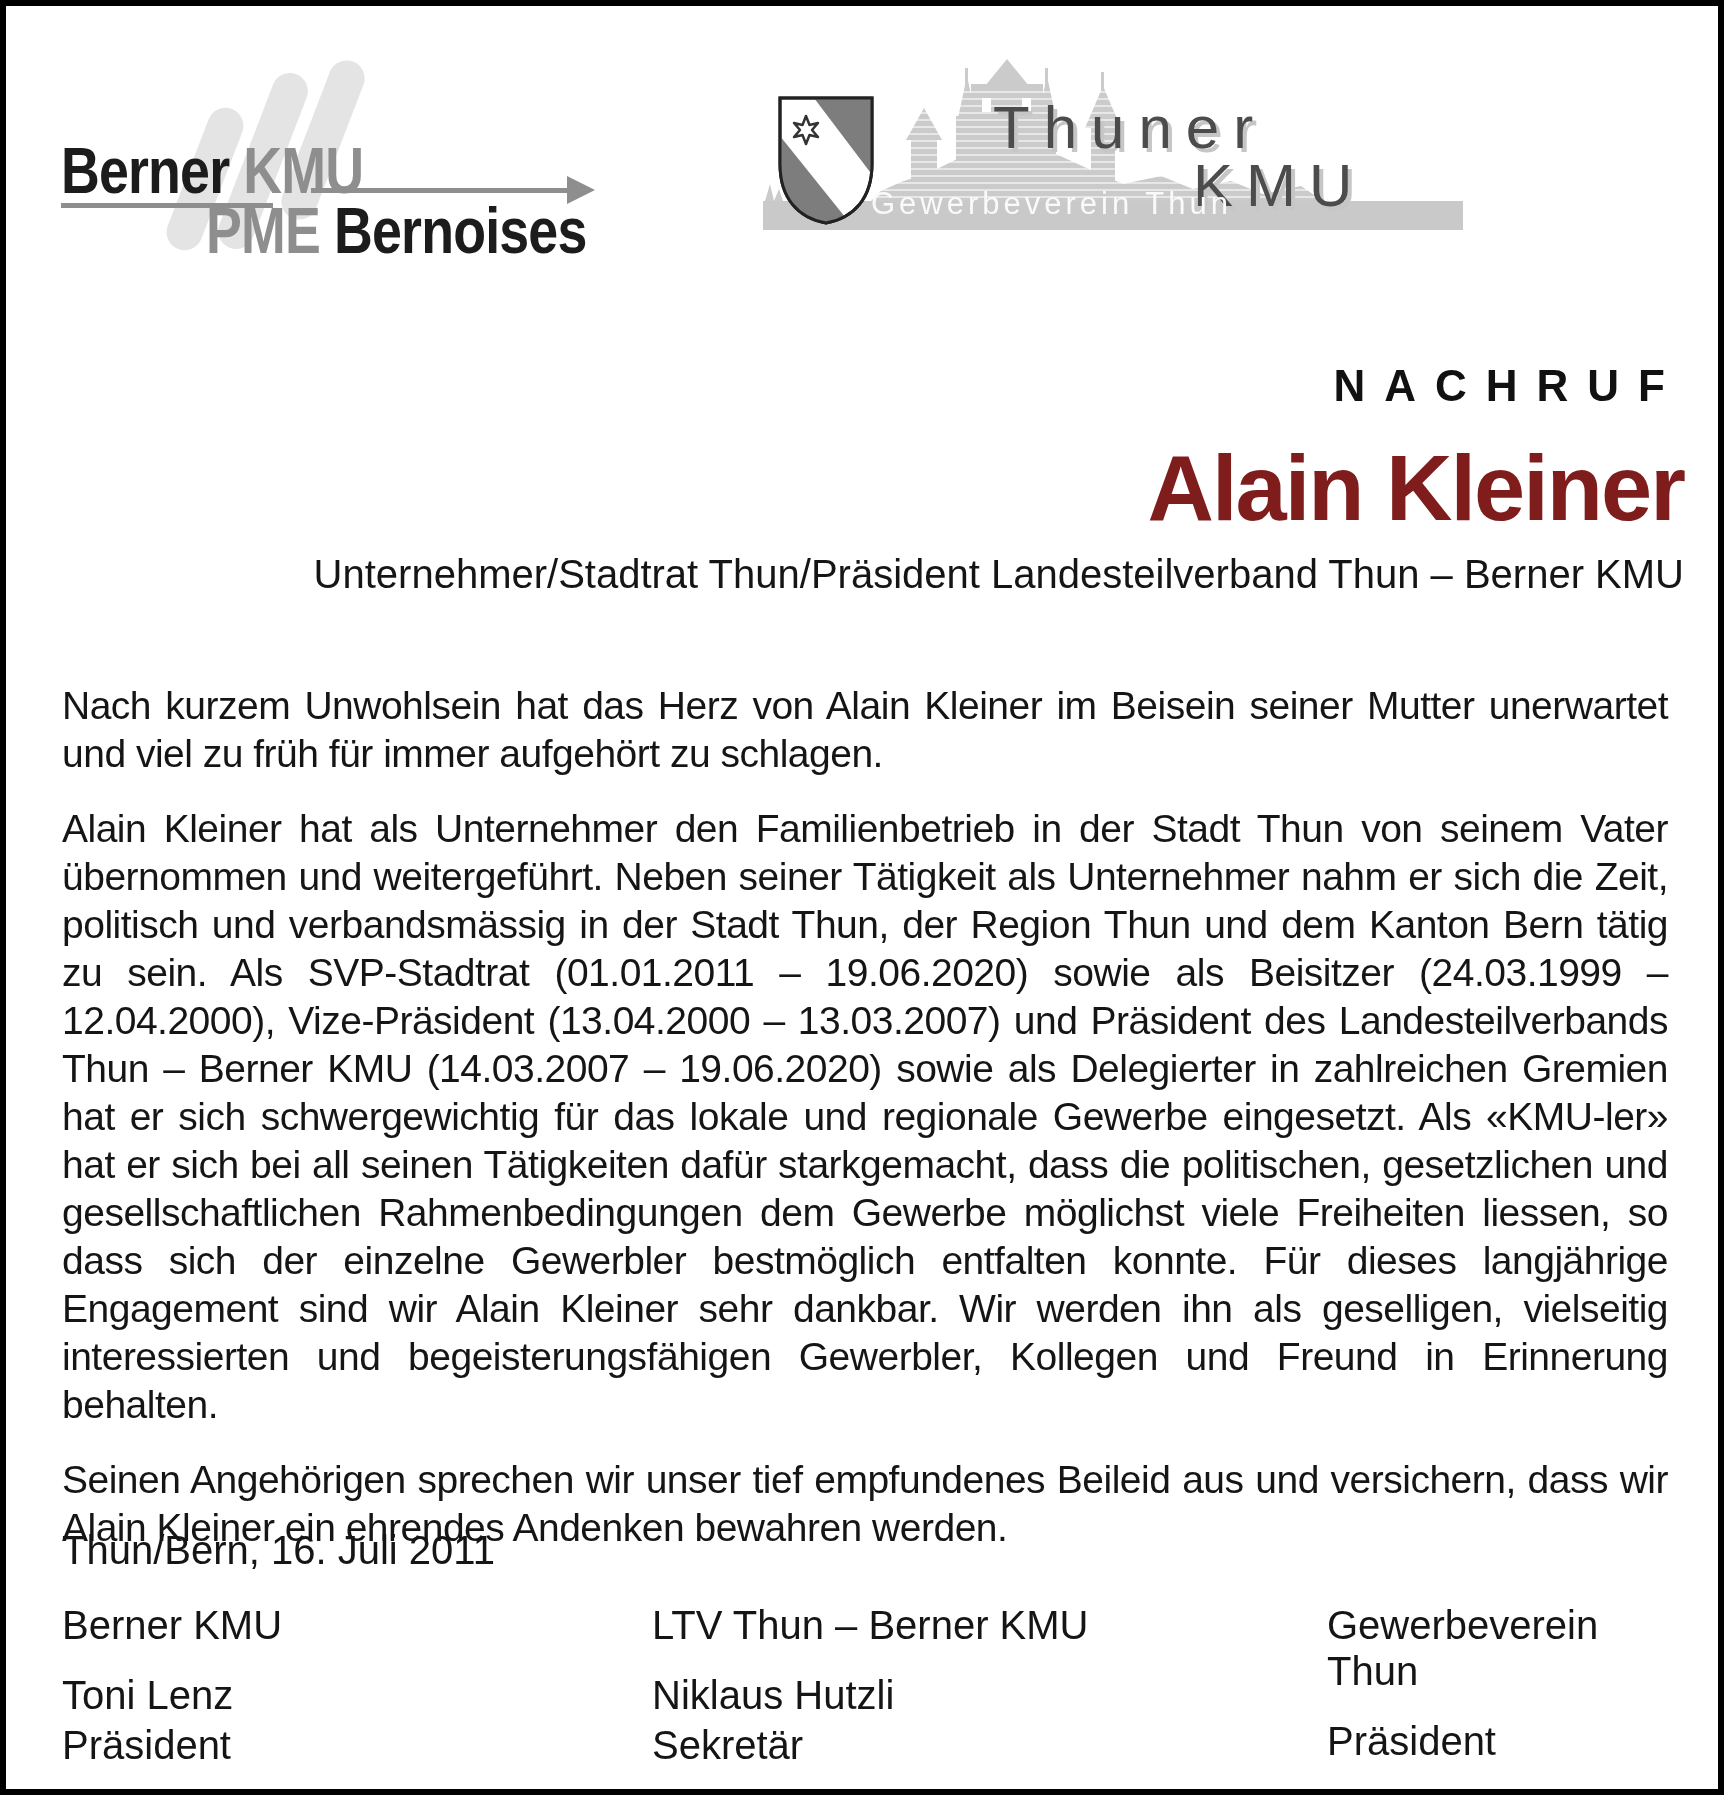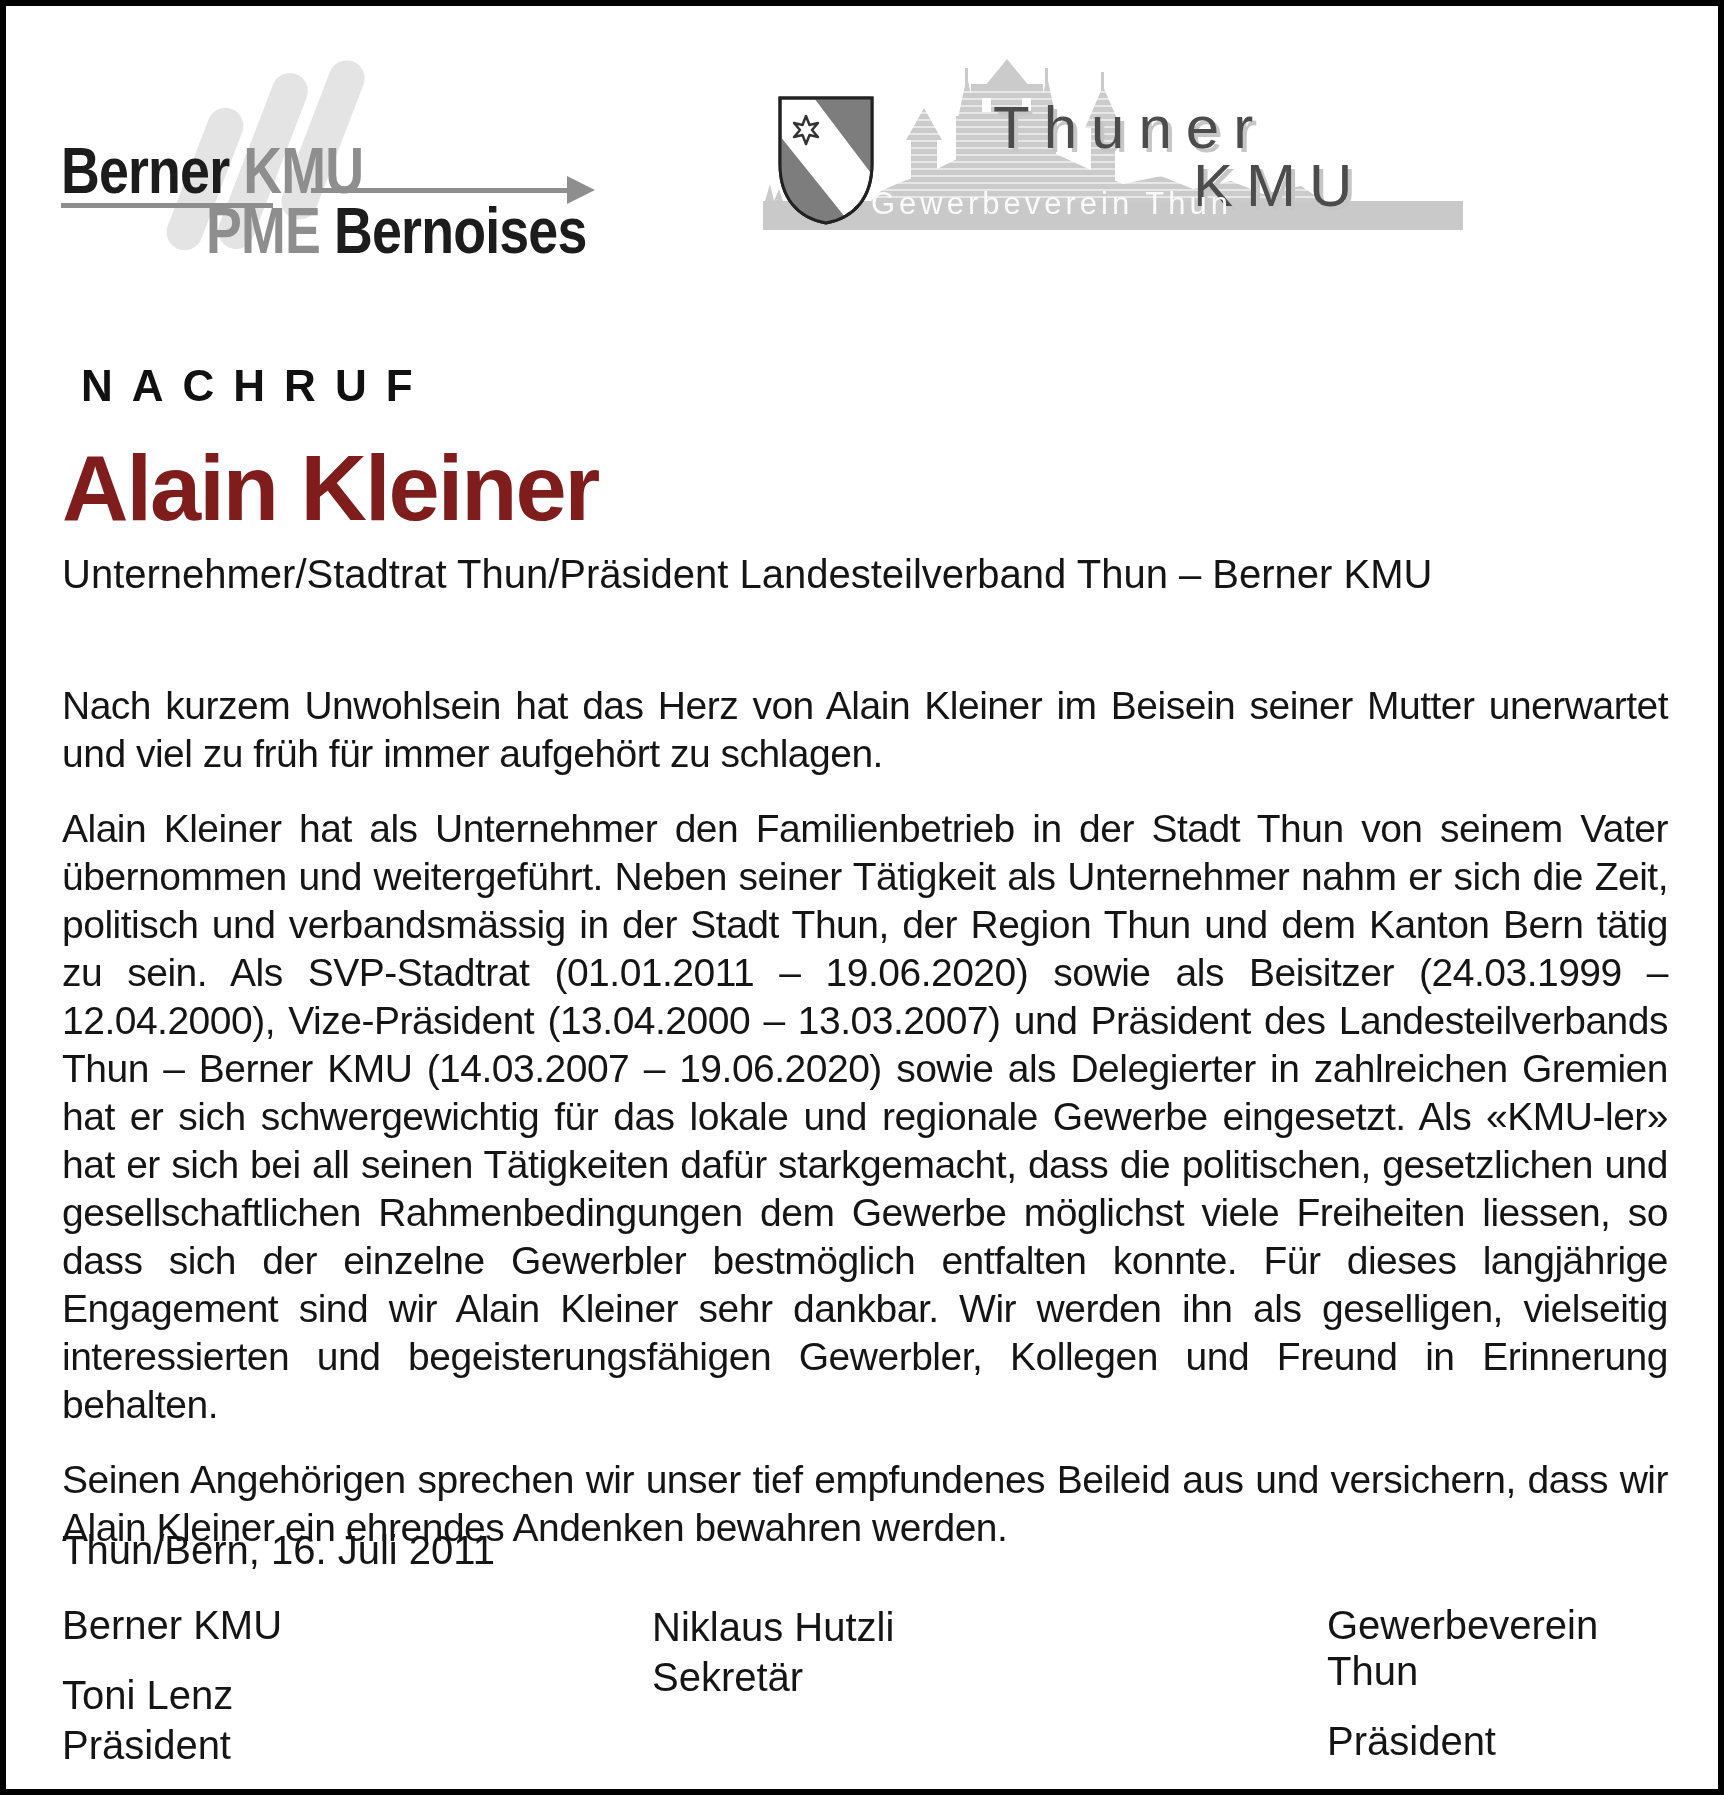--- a/index.html
+++ b/index.html
@@ -33,21 +33,21 @@
   
   .logo-right{position:absolute;left:755px;top:52px;width:705px;height:172px;}
   .lr-svg{position:absolute;left:0;top:0;}
   .lr-thuner{position:absolute;left:232px;top:40px;font-size:60px;line-height:60px;letter-spacing:14px;
              color:#4c4c4c;text-shadow:4px 4px 0 #c6c6c6;white-space:nowrap;}
   .lr-kmu{position:absolute;left:432px;top:98px;font-size:60px;line-height:60px;letter-spacing:13px;
           color:#4c4c4c;text-shadow:4px 4px 0 #c6c6c6;white-space:nowrap;}
   .lr-sub{position:absolute;left:110px;top:128px;font-size:31px;letter-spacing:4px;color:#fafafa;white-space:nowrap;}
   .lr-shield{position:absolute;left:15px;top:36px;}
   
-  .centercol{position:absolute;left:56px;width:1610px;text-align:left;}
+  .centercol{position:absolute;left:68px;width:1610px;text-align:right;}
   .kicker{top:355px;font-weight:700;font-size:44px;letter-spacing:19px;text-indent:19px;color:#111;}
   .name{top:433px;font-weight:700;font-size:92px;line-height:98px;letter-spacing:-2px;color:#7f1d1d;}
   .subtitle{top:545px;font-size:40px;line-height:46px;}
   .lifespan{top:598px;font-size:40px;line-height:46px;}
   
   .bodycol{position:absolute;left:56px;top:676px;width:1610px;
            font-size:39px;line-height:48px;letter-spacing:-0.5px;text-align:justify;color:#151515;}
   .bodycol p{margin:0 4px 27px 0;}
   .bodycol p:last-child{margin-bottom:0;}
   
@@ -148,20 +148,21 @@
 
   <div class="dateline">Thun/Bern, 16. Juli 2011</div>
 
   <div class="signatures">
     <div>
       <div class="sig-org">Berner KMU</div>
       <div class="sig-name">Toni Lenz</div>
       <div class="sig-role">Präsident</div>
     </div>
     <div>
+      <div class="sig-org">LTV Thun – Berner KMU</div>
       <div class="sig-name">Niklaus Hutzli</div>
       <div class="sig-role">Sekretär</div>
     </div>
     <div>
       <div class="sig-org">Gewerbeverein Thun</div>
       <div class="sig-role">Präsident</div>
     </div>
   </div>
 
 </div>

